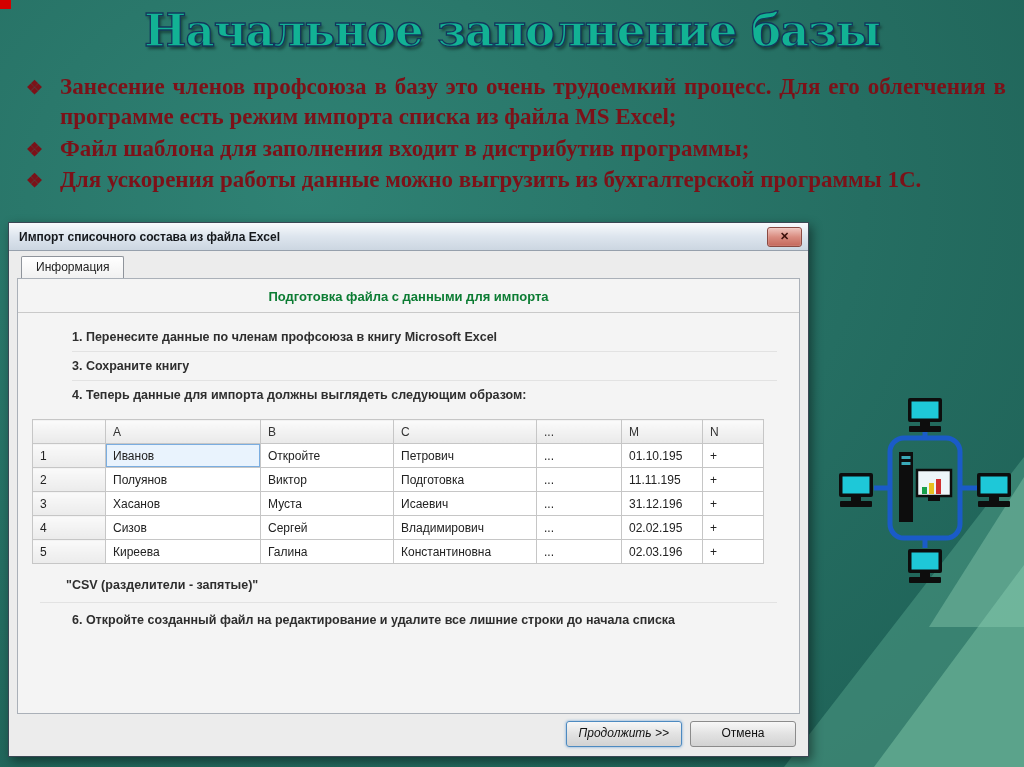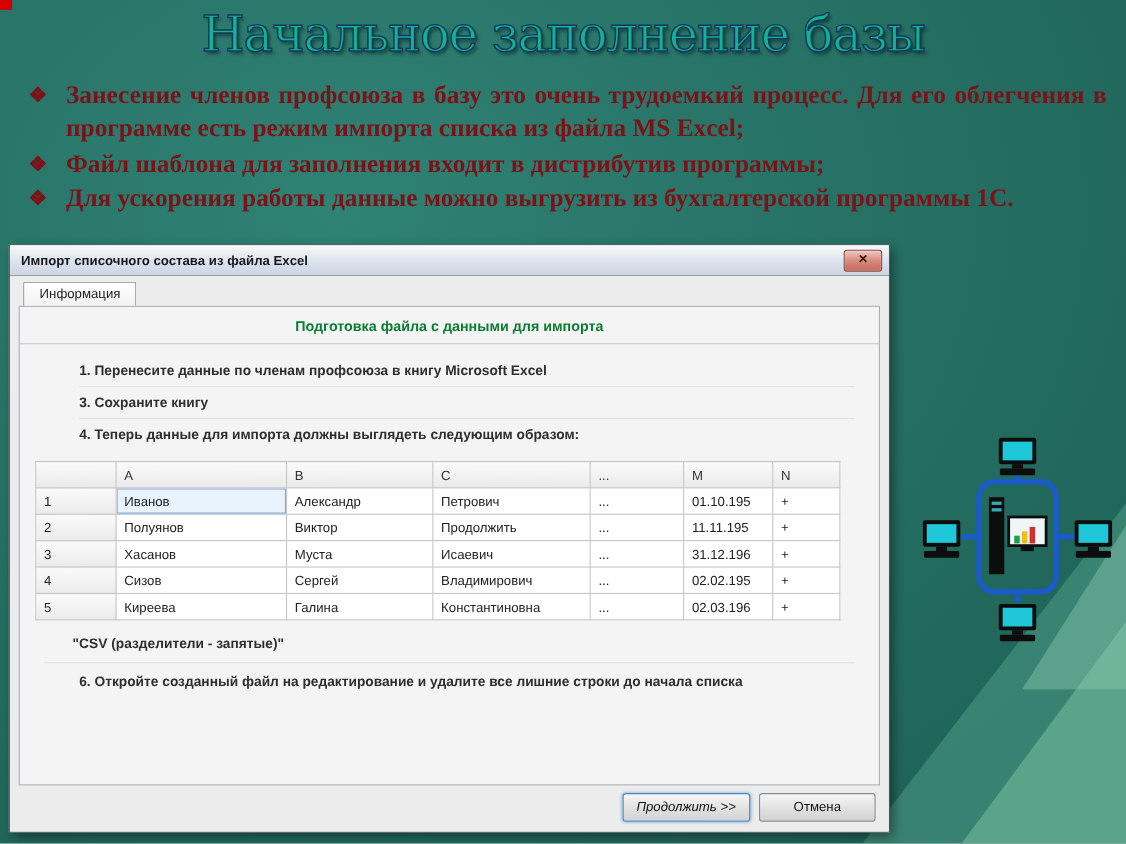--- a/index.html
+++ b/index.html
@@ -6,21 +6,21 @@
   .slide{position:relative;width:1024px;height:767px;overflow:hidden;
     background:radial-gradient(ellipse at 30% 25%, #2f8274 0%, #256e62 55%, #1d5f54 100%);
     font-family:"Liberation Sans", sans-serif;}
   .corner-mark{position:absolute;left:0;top:0;width:11px;height:9px;background:#d40000;}
   .bg-shape{position:absolute;right:0;bottom:0;}
   .m1{width:240px;height:310px;background:#4f9b85;opacity:.55;clip-path:polygon(100% 0,100% 100%,0 100%);}
   .m2{width:150px;height:215px;background:#79bfa3;opacity:.55;clip-path:polygon(100% 6%,100% 100%,0 100%);}
   .m3{width:95px;height:150px;bottom:140px;background:#8fd0b4;opacity:.4;clip-path:polygon(100% 0,100% 100%,0 100%);}
 
   .title{position:absolute;top:4px;left:0;right:0;text-align:center;margin:0;
-    font-family:"DejaVu Serif", serif;font-weight:normal;font-size:45px;
+    font-family:"DejaVu Serif", serif;font-weight:bold;font-size:45px;
     color:#12b294;-webkit-text-stroke:1.3px #14365c;
     text-shadow:2px 3px 3px rgba(0,0,0,.45);letter-spacing:-1px;}
 
   .bullets{position:absolute;top:72px;left:26px;right:18px;}
   .bullet{display:flex;color:#7c1118;font-family:"Liberation Serif", serif;
     font-size:23px;font-weight:600;line-height:1.32;margin-bottom:1px;}
   .bullet .marker{flex:0 0 34px;font-size:19px;padding-top:3px;}
   .bullet .text{flex:1;text-align:justify;}
 
   
@@ -119,31 +119,31 @@
               <th class="col-c">C</th>
               <th class="col-dots">...</th>
               <th class="col-m">M</th>
               <th class="col-n">N</th>
             </tr>
           </thead>
           <tbody>
             <tr>
               <td class="rownum">1</td>
               <td class="active-cell">Иванов</td>
-              <td>Александр</td>
+              <td>Откройте</td>
               <td>Петрович</td>
               <td>...</td>
               <td>01.10.195</td>
               <td>+</td>
             </tr>
             <tr>
               <td class="rownum">2</td>
               <td>Полуянов</td>
               <td>Виктор</td>
-              <td>Продолжить</td>
+              <td>Подготовка</td>
               <td>...</td>
               <td>11.11.195</td>
               <td>+</td>
             </tr>
             <tr>
               <td class="rownum">3</td>
               <td>Хасанов</td>
               <td>Муста</td>
               <td>Исаевич</td>
               <td>...</td>

